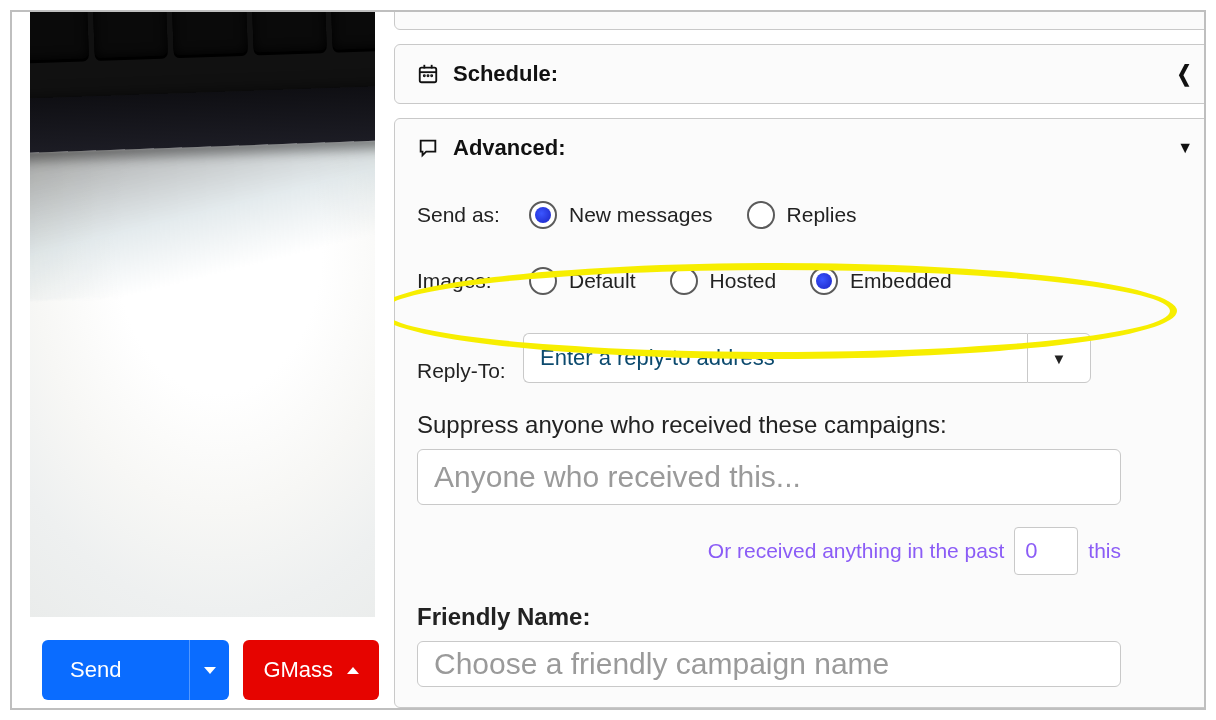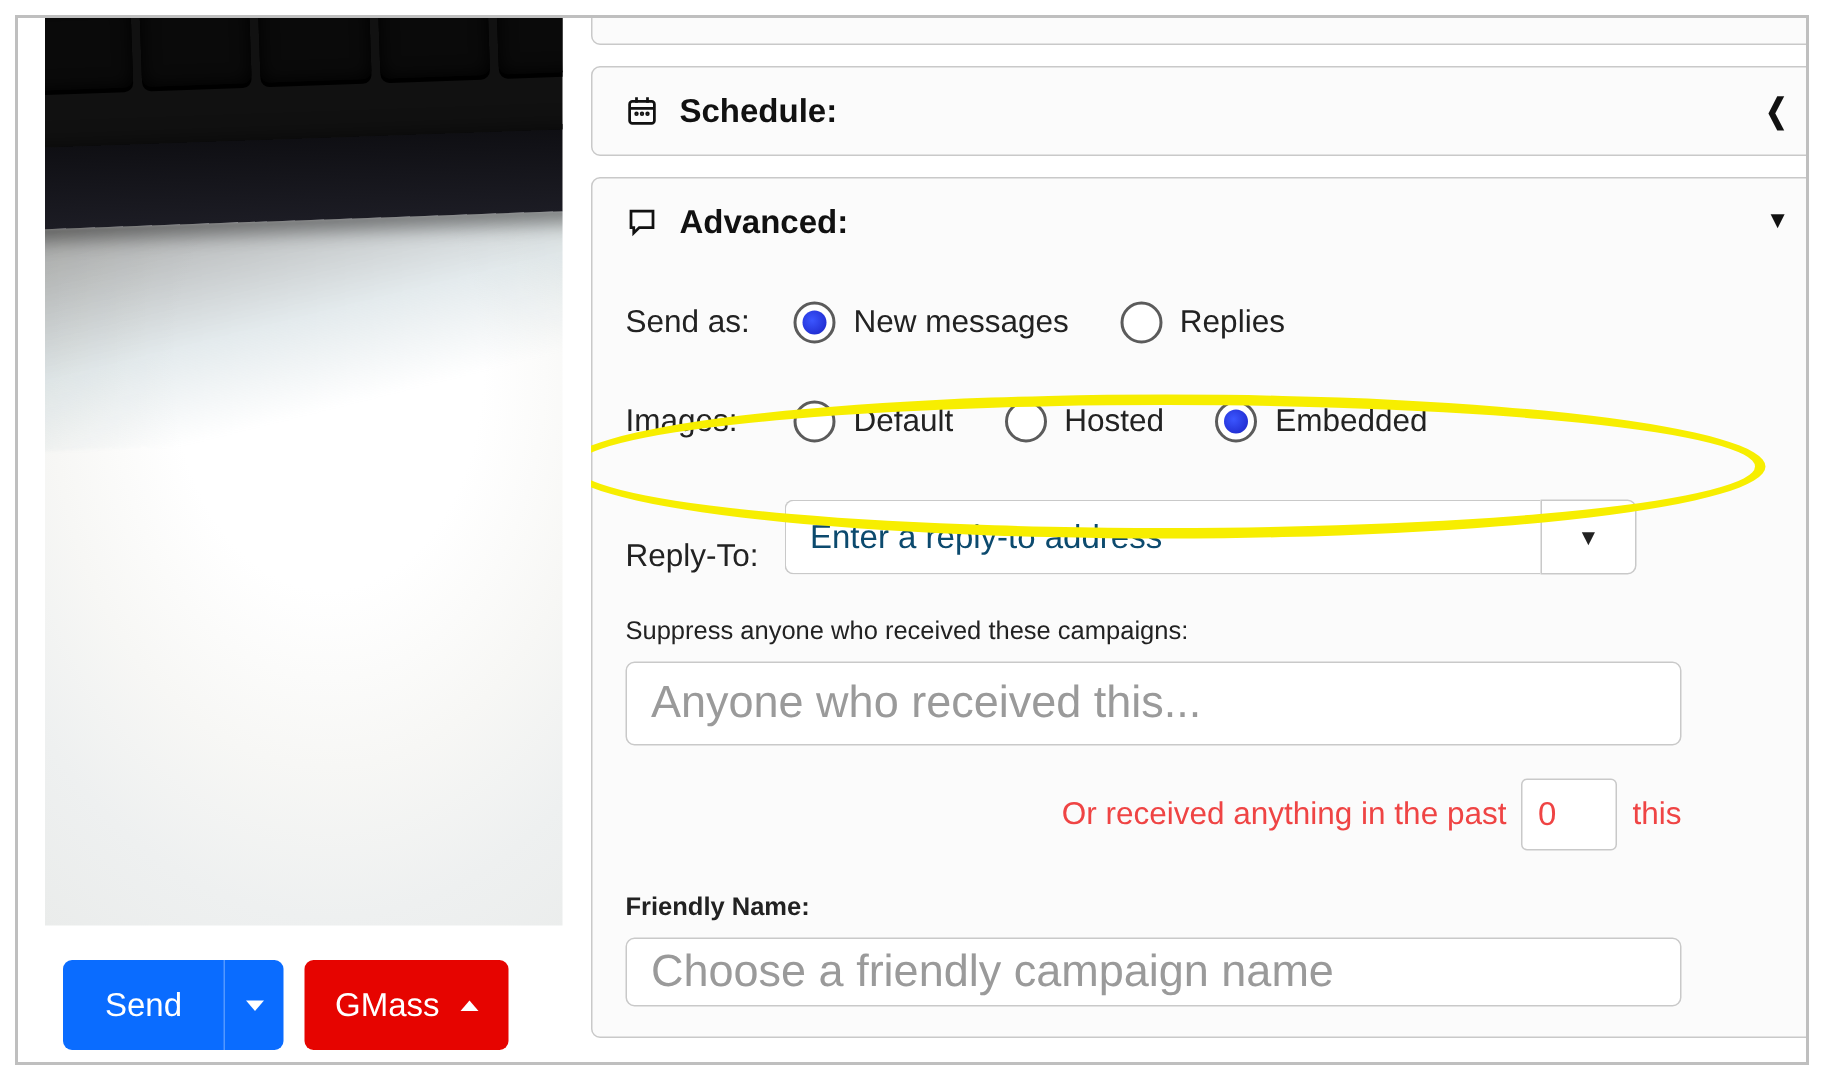--- a/index.html
+++ b/index.html
@@ -86,20 +86,21 @@
   }
   .btn {
     height: 60px;
     display: inline-flex;
     align-items: center;
     border-radius: 6px;
     color: #fff;
     font-size: 22px;
     cursor: pointer;
     user-select: none;
+    gap: 40px;
   }
   .btn-send {
     background: #0a6cff;
   }
   .btn-send .label { padding: 0 28px 0 28px; }
   .btn-send .split {
     width: 40px; height: 60px;
     border-left: 1px solid rgba(255,255,255,0.3);
     display: flex; align-items: center; justify-content: center;
   }
@@ -166,28 +167,28 @@
   .radio-lbl { margin-right: 28px; }
   .reply-input {
     width: 504px; height: 50px; border: 1.5px solid #c9c9c9; border-right: none;
     border-radius: 6px 0 0 6px; font-size: 22px; color: #0c4a6e; padding: 0 16px;
     display: flex; align-items: center; background: #fff;
   }
   .reply-drop {
     width: 64px; height: 50px; border: 1.5px solid #c9c9c9; border-radius: 0 6px 6px 0;
     display: flex; align-items: center; justify-content: center; background: #fff; cursor: pointer;
   }
-  .section-label { font-size: 17px; color: #222; margin-top: 28px; margin-bottom: 10px; }
+  .section-label { font-size: 24px; color: #222; margin-top: 28px; margin-bottom: 10px; }
   .wide-input {
     width: 704px; height: 56px; border: 1.5px solid #c9c9c9; border-radius: 6px;
     font-size: 30px; color: #9a9a9a; padding: 0 16px; display:flex; align-items:center; background:#fff;
   }
   .orline {
     display: flex; align-items: center; justify-content: flex-end;
-    font-size: 21px; color: #ef4444; margin-top: 22px; gap: 10px; width: 704px;
+    font-size: 21px; color: #8b5cf6; margin-top: 22px; gap: 10px; width: 704px;
   }
   .num-input {
     width: 64px; height: 48px; border: 1.5px solid #c9c9c9; border-radius: 4px;
     display:flex; align-items:center; padding: 0 10px; font-size: 22px; background: #fff;
   }
   .section-label.bold { font-weight: bold; margin-top: 28px; }
   .highlight-ellipse {
     position: absolute;
     border: 7px solid #f7ee00;
     border-radius: 50%;

